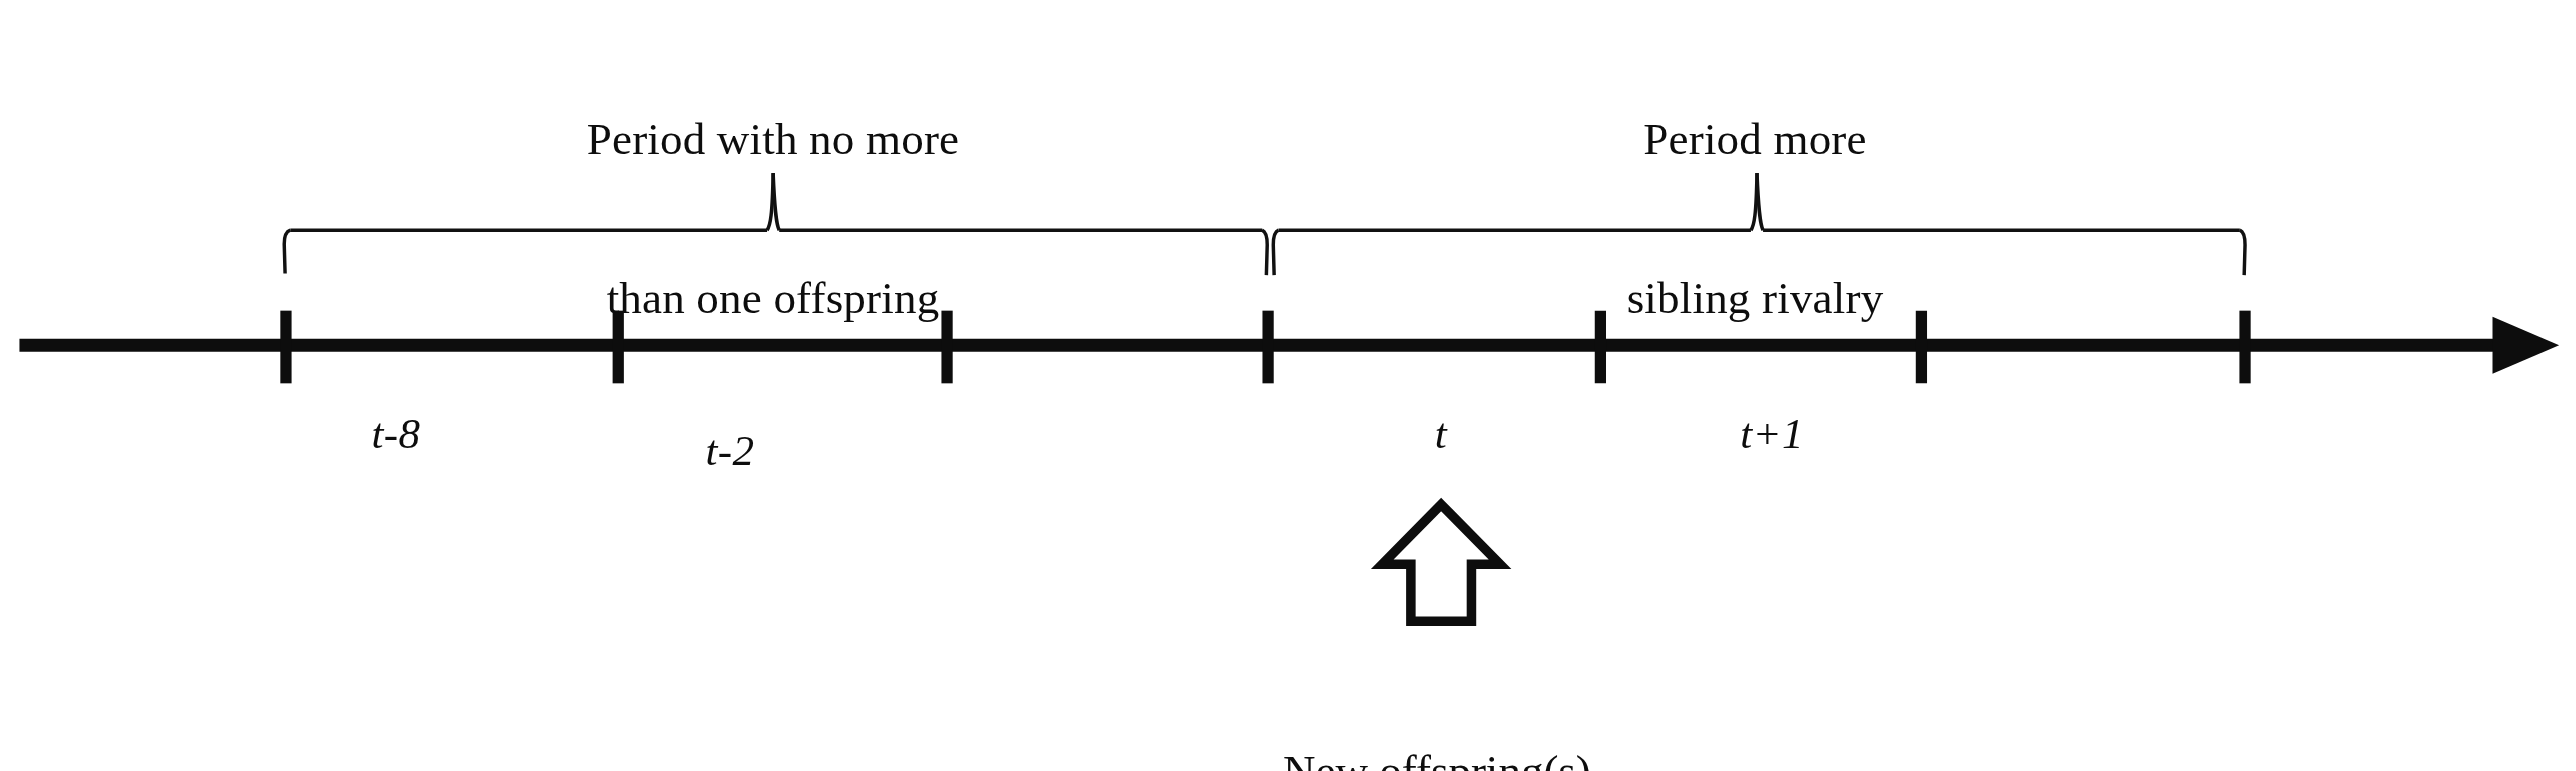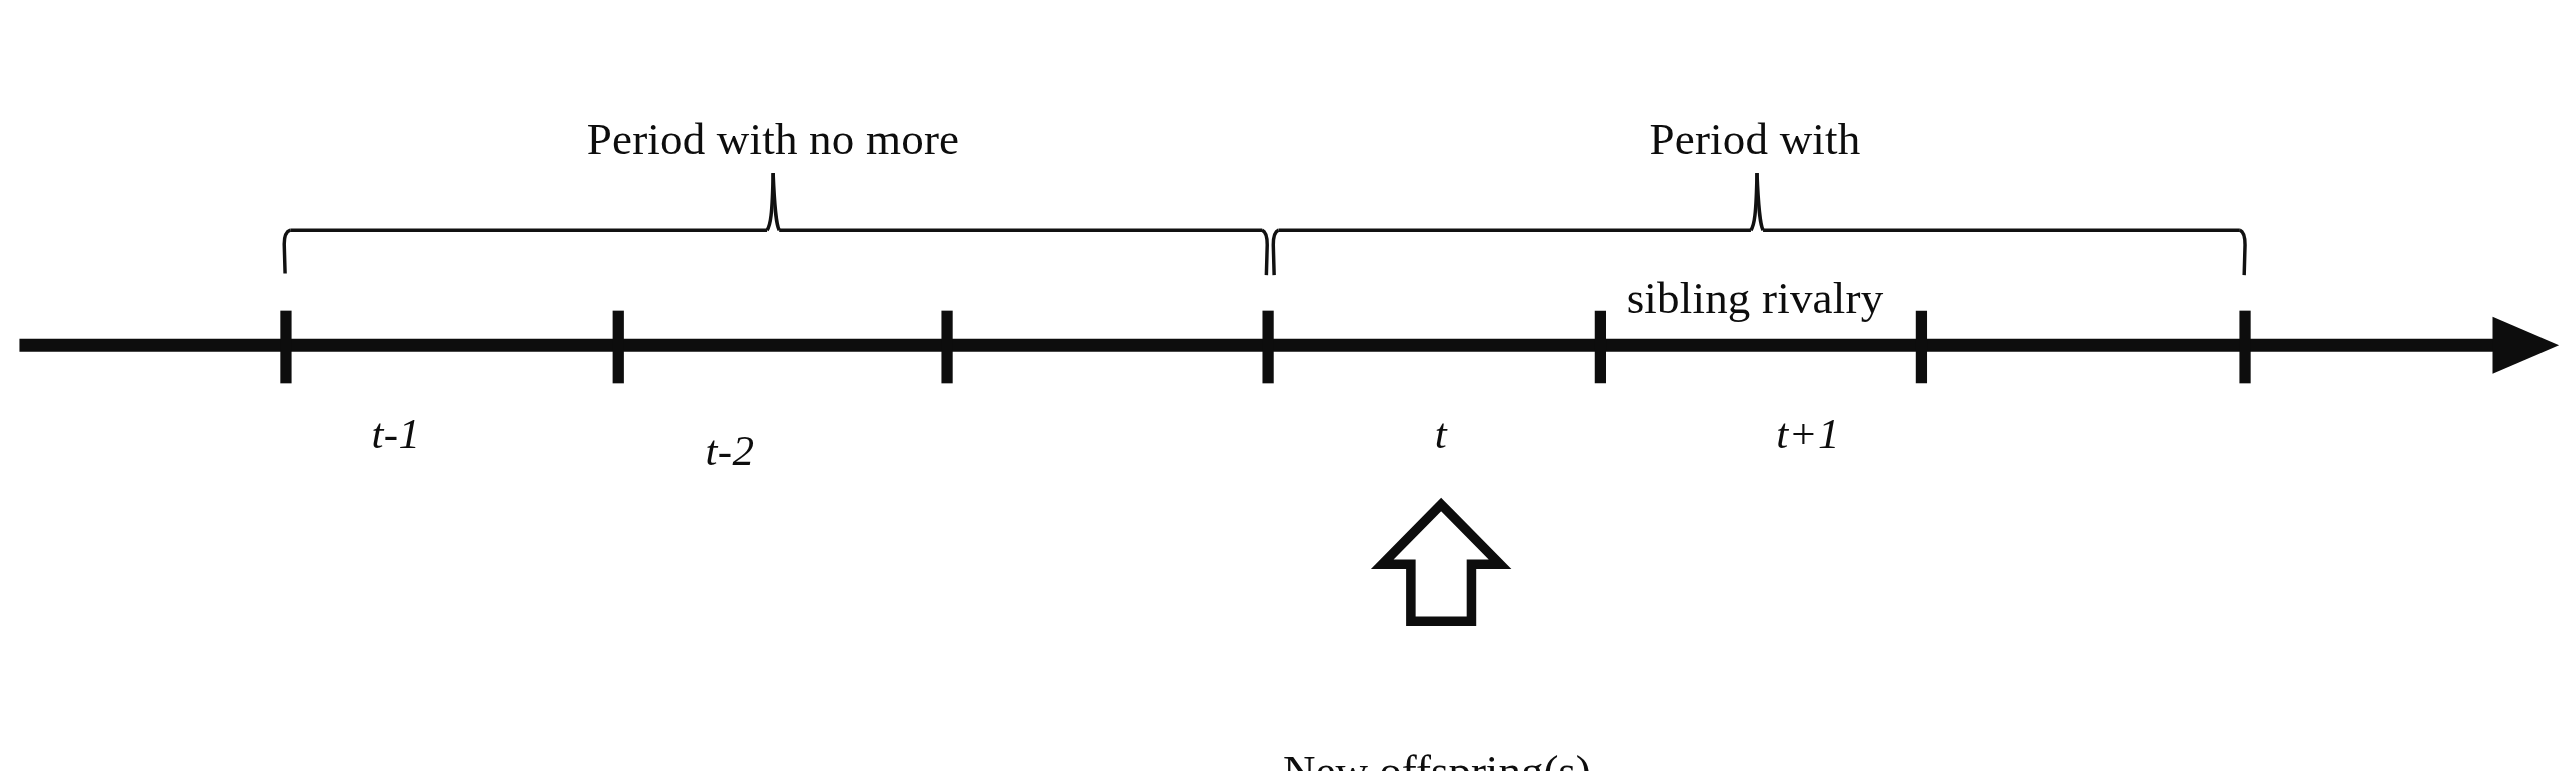--- a/index.html
+++ b/index.html
@@ -56,21 +56,21 @@
     font-size: 43px;
     font-style: italic;
     text-align: center;
     width: 208px;
     letter-spacing: 0.4px;
   }
   #tick-label-0 { left: 292px; top: 409px; }
   #tick-label-1 { left: 626px; top: 426px; }
   #tick-label-2 { left: 945px; top: 409px; }
   #tick-label-3 { left: 1337px; top: 409px; }
-  #tick-label-4 { left: 1704px; top: 409px; }
+  #tick-label-4 { left: 1668px; top: 409px; }
   #tick-label-5 { left: 1993px; top: 409px; }
 
   #label-new-offspring {
     left: 1283px;
     top: 639px;
     width: 623px;
     font-size: 45px;
     text-align: left;
   }
   #label-new-offspring .label-line {
@@ -125,28 +125,29 @@
       <line x1="2594" y1="359" x2="2594" y2="443"></line>
     </g>
 
     <g>
       <polygon points="1665,583 1733,652 1700,652 1700,718 1630,718 1630,652 1597,652" fill="#ffffff" stroke="#0d0d0d" stroke-width="11" stroke-linejoin="miter"></polygon>
     </g>
   </svg>
 
   <div class="fig-text bracket-label" id="label-no-more-offspring">
     <span class="label-line">Period with no more</span>
+    <span class="label-line">than one offspring</span>
   </div>
 
   <div class="fig-text bracket-label" id="label-sibling-rivalry">
-    <span class="label-line">Period with</span>
+    <span class="label-line">Period more</span>
     <span class="label-line">sibling rivalry</span>
   </div>
 
-  <div class="fig-text tick-label" id="tick-label-0">t-1</div>
+  <div class="fig-text tick-label" id="tick-label-0">t-8</div>
   <div class="fig-text tick-label" id="tick-label-1">t-2</div>
   <div class="fig-text tick-label" id="tick-label-3">t</div>
   <div class="fig-text tick-label" id="tick-label-4">t+1</div>
 
   <div class="fig-text" id="label-new-offspring">
     <span class="label-line">New offspring(s)</span>
     
   </div>
 
 </div>

